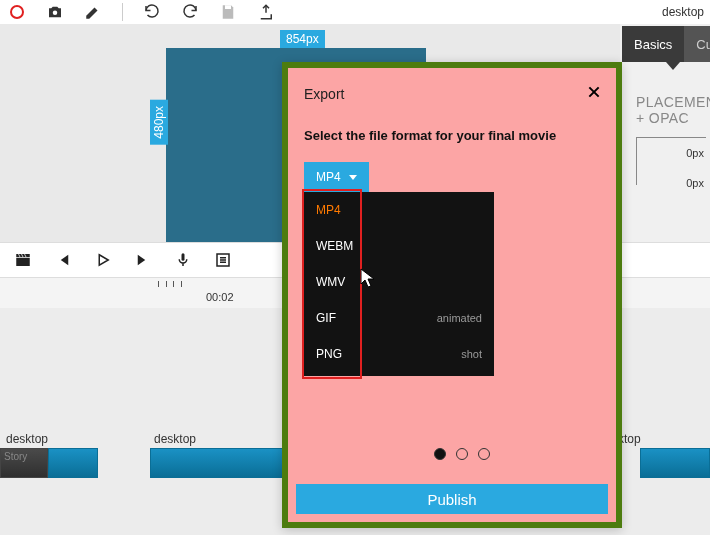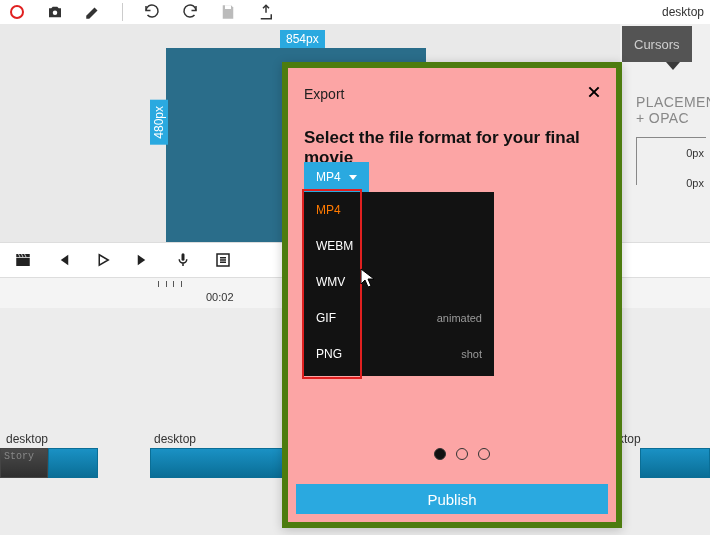--- a/index.html
+++ b/index.html
@@ -46,29 +46,29 @@
   .time-scratch .ticks span { width: 1px; height: 6px; background: #555; display: block; }
   .time-scratch .time { font-size: 11px; color: #333; margin-top: 2px; padding-left: 48px; }
 
   .dash-line { position: absolute; left: 0; top: 324px; width: 710px; height: 0; border-top: 1px dashed #999; }
 
   
   .timeline-bg { position: absolute; left: 0; top: 308px; width: 710px; height: 227px; background: #ececec; }
   .track-row { position: absolute; left: 0; width: 710px; height: 48px; }
   .row1 { top: 432px; }
   .track-label { position: absolute; top: 0; font-size: 12px; color: #333; }
-  .clip { position: absolute; top: 16px; height: 30px; background: linear-gradient(#1a91c4,#0a6e96); border: 1px solid #0a6e96; font-family: Liberation Mono, monospace; }
+  .clip { position: absolute; top: 16px; height: 30px; background: linear-gradient(#1a91c4,#0a6e96); border: 1px solid #0a6e96; }
   .clip.story { top: 16px; left: 0; width: 48px; height: 30px; background: linear-gradient(#4a4a4a,#2f2f2f); color: #888; font-size: 10px; padding: 2px 3px; border: 1px solid #444; }
 
   
   .modal { position: absolute; left: 282px; top: 62px; width: 340px; height: 466px; background: #fca5a5; border: 6px solid #4d7c0f; box-shadow: 0 2px 10px rgba(0,0,0,.2); }
   .modal .title { position: absolute; left: 16px; top: 18px; font-size: 14px; color: #222; }
   .modal .close { position: absolute; right: 12px; top: 14px; width: 20px; height: 20px; display: flex; align-items: center; justify-content: center; cursor: pointer; }
   .modal .close svg { width: 16px; height: 16px; }
-  .modal .prompt { position: absolute; left: 16px; top: 60px; font-size: 17px; font-weight: bold; color: #111; }
+  .modal .prompt { position: absolute; left: 16px; top: 60px; font-size: 13px; font-weight: bold; color: #111; }
 
   .sel-btn { position: absolute; left: 16px; top: 94px; height: 30px; background: #2aa9e0; color: #fff; font-size: 12px; padding: 0 12px; display: flex; align-items: center; gap: 8px; cursor: pointer; }
   .sel-btn .chev { width: 0; height: 0; border-left: 4px solid transparent; border-right: 4px solid transparent; border-top: 5px solid #fff; }
 
   .dd { position: absolute; left: 16px; top: 124px; width: 190px; height: 184px; background: #121212; }
   .dd-box { position: absolute; left: 14px; top: 121px; width: 60px; height: 190px; border: 2px solid #e02020; pointer-events: none; }
   .dd .opt { height: 36px; display: flex; align-items: center; justify-content: space-between; padding: 0 12px; font-size: 12px; color: #fff; cursor: pointer; }
   .dd .opt.selected .lbl { color: #ff7a00; }
   .dd .opt .hint { color: #9a9a9a; font-size: 11px; }
 
@@ -124,20 +124,21 @@
     <svg viewBox="0 0 24 24" fill="none" stroke="currentColor" stroke-width="2">
         <path d="M12 3v10"></path>
         <path d="M8 7l4-4 4 4"></path>
         <path d="M5 21h14v-6"></path>
       </svg>
   </div>
 </div>
 <div class="top-right">desktop</div>
 
 <div class="tabs">
+  <div class="tab active">Basics</div>
   <div class="tab">Cursors</div>
 </div>
 <div class="tab-arrow"></div>
 <div class="placement">PLACEMENT + OPAC</div>
 
 <div class="canvas-bg"></div>
 <div class="canvas-box"></div>
 <div class="dim-top">854px</div>
 <div class="dim-left">480px</div>
 

